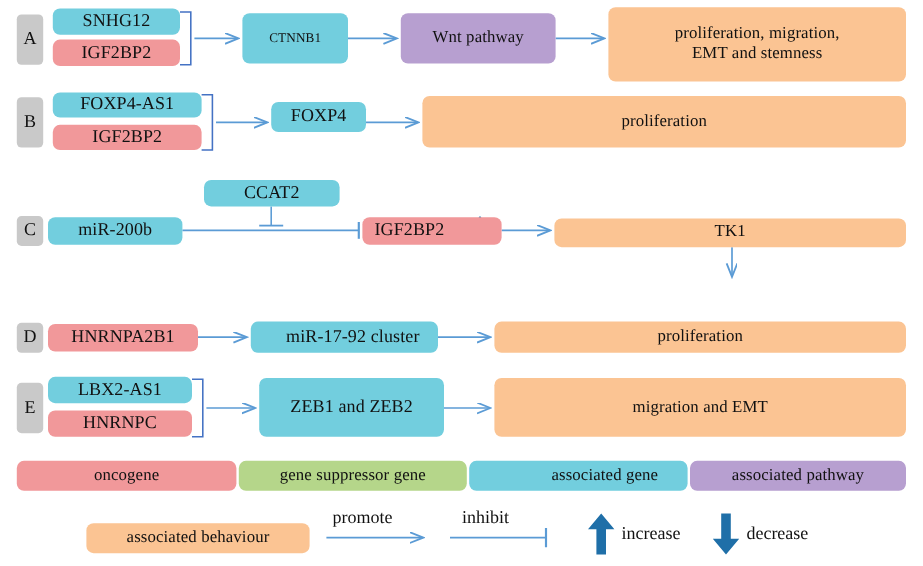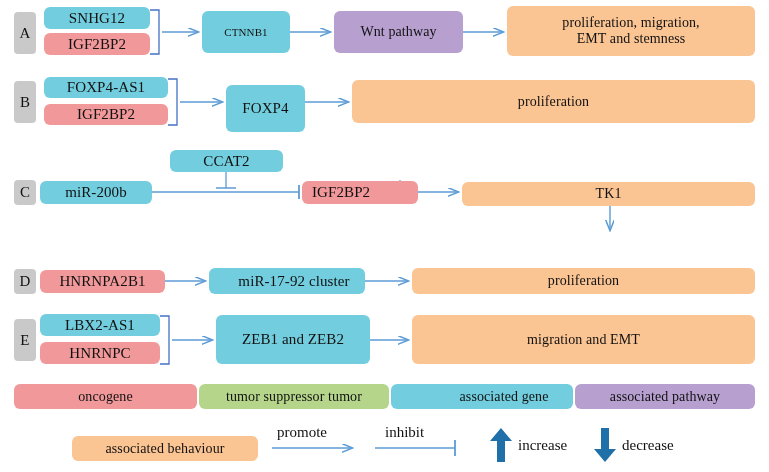--- a/index.html
+++ b/index.html
@@ -119,30 +119,30 @@
   <div class="node row-tag" style="left:14px; top:12px; width:22px; height:42px;">A</div>
 
   <div class="node n-gene" style="left:44px; top:7px; width:106px; height:22px; font-size:15px;">SNHG12</div>
 
   <div class="node n-onco" style="left:44px; top:33px; width:106px; height:22px; font-size:15px;">IGF2BP2</div>
 
   <div class="node n-gene" style="left:202px; top:11px; width:88px; height:42px; font-size:11px;">CTNNB1</div>
 
   <div class="node n-path" style="left:334px; top:11px; width:129px; height:42px; font-size:14px;">Wnt pathway</div>
 
-  <div class="node n-behav" style="left:507px; top:6px; width:248px; height:50px; font-size:14px;">proliferation, migration,
+  <div class="node n-behav" style="left:507px; top:6px; width:248px; height:62px; font-size:14px;">proliferation, migration,
 EMT and stemness</div>
 
   <div class="node row-tag" style="left:14px; top:81px; width:22px; height:42px;">B</div>
 
   <div class="node n-gene" style="left:44px; top:77px; width:124px; height:21px; font-size:15px;">FOXP4-AS1</div>
 
   <div class="node n-onco" style="left:44px; top:104px; width:124px; height:21px; font-size:15px;">IGF2BP2</div>
 
-  <div class="node n-gene" style="left:226px; top:85px; width:79px; height:47px; font-size:15px;">FOXP4</div>
+  <div class="node n-gene" style="left:226px; top:85px; width:79px; height:25px; font-size:15px;">FOXP4</div>
 
   <div class="node n-behav" style="left:352px; top:80px; width:403px; height:43px; font-size:14px;">proliferation</div>
 
   <div class="node row-tag" style="left:14px; top:180px; width:22px; height:25px;">C</div>
 
   <div class="node n-gene" style="left:40px; top:181px; width:112px; height:23px; font-size:15px;">miR-200b</div>
 
   <div class="node n-gene" style="left:170px; top:150px; width:113px; height:22px; font-size:15px;">CCAT2</div>
 
   <div class="node n-onco" style="left:302px; top:181px; width:116px; height:23px; font-size:15px;
@@ -164,21 +164,21 @@
   <div class="node n-gene" style="left:40px; top:314px; width:120px; height:22px; font-size:15px;">LBX2-AS1</div>
 
   <div class="node n-onco" style="left:40px; top:342px; width:120px; height:22px; font-size:15px;">HNRNPC</div>
 
   <div class="node n-gene" style="left:216px; top:315px; width:154px; height:49px; font-size:15px;">ZEB1 and ZEB2</div>
 
   <div class="node n-behav" style="left:412px; top:315px; width:343px; height:49px; font-size:14px;">migration and EMT</div>
 
   <div class="node n-onco" style="left:14px; top:384px; width:183px; height:25px; font-size:14px;">oncogene</div>
 
-  <div class="node n-tumor" style="left:199px; top:384px; width:190px; height:25px; font-size:14px;">tumor suppressor tumor</div>
+  <div class="node n-tumor" style="left:199px; top:384px; width:190px; height:25px; font-size:14px;">gene suppressor gene</div>
 
   <div class="node n-gene" style="left:391px; top:384px; width:182px; height:25px; font-size:14px;padding-left:44px;">associated gene</div>
 
   <div class="node n-path" style="left:575px; top:384px; width:180px; height:25px; font-size:14px;">associated pathway</div>
 
   <div class="node n-behav" style="left:72px; top:436px; width:186px; height:25px; font-size:14px;">associated behaviour</div>
 
   <div class="lbl" style="left:277px; top:424px; font-size:15px;">promote</div>
 
   <div class="lbl" style="left:385px; top:424px; font-size:15px;">inhibit</div>

